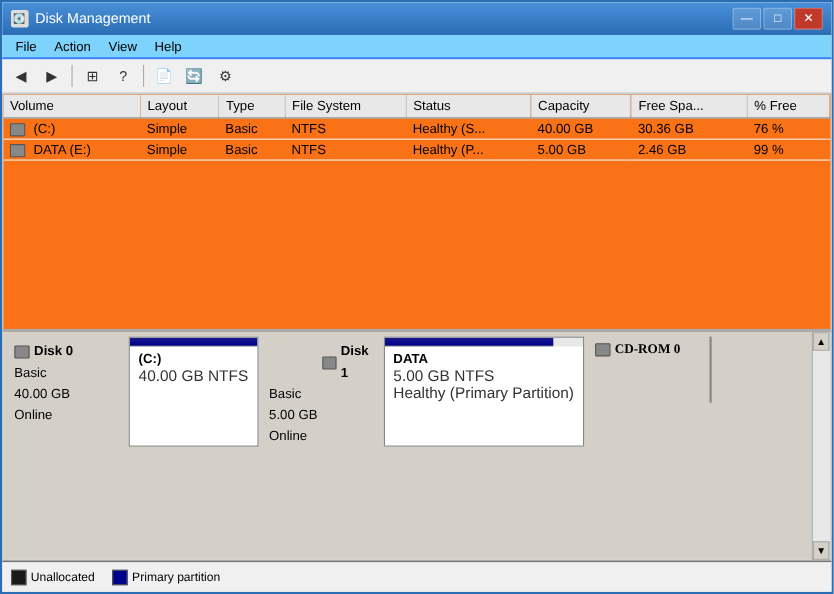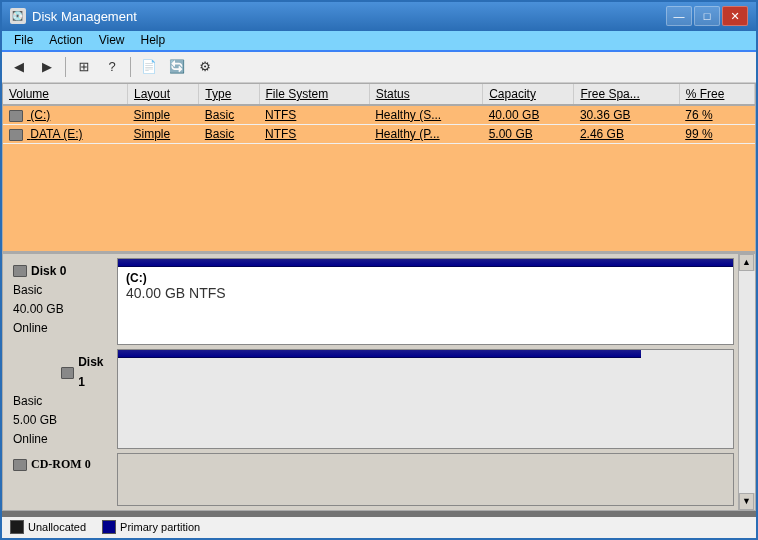--- a/index.html
+++ b/index.html
@@ -105,25 +105,24 @@
       display: flex;
       flex-direction: column;
       height: calc(540px - 30px - 22px - 32px - 28px);
       background: white;
       border: 1px solid #aaa;
       margin: 0;
     }
 
     
     .top-pane {
-      height: 170px;
+      height: 216px;
       overflow: hidden;
       border-bottom: 3px solid #aaa;
-      background: #fdba74;
-      text-decoration: underline;
+      background: #f97316;
     }
 
     table {
       width: 100%;
       border-collapse: collapse;
       font-size: 12px;
     }
     .table-header {
       background: #e8e8e8;
       position: sticky;
@@ -177,21 +176,21 @@
       padding: 4px 8px;
       background: white;
     }
     .disk-partition-name { font-weight: bold; font-size: 12px; }
     .disk-partition-info { font-size: 14px; color: #333; }
 
     
     .status-bar {
       height: 28px;
       background: #f0f0f0;
-      border-top: 6px solid #737373;
+      border-top: 1px solid #737373;
       display: flex;
       align-items: center;
       padding: 0 8px;
       gap: 16px;
       font-size: 11px;
     }
     .legend-item {
       display: flex;
       align-items: center;
       gap: 4px;
@@ -309,21 +308,21 @@
             <td>Healthy (P...</td>
             <td>5.00 GB</td>
             <td>2.46 GB</td>
             <td>99 %</td>
           </tr>
         </tbody>
       </table>
     </div>
 
     <div style="flex:1; display:flex; flex-direction:row; background:#d4d0c8; overflow:hidden;">
-      <div style="flex:1; overflow-y:auto; padding:4px; display:flex; flex-direction:column; gap:4px;">
+      <div style="flex:1; overflow-y:auto; padding:4px; display:flex; flex-direction:row; gap:4px;">
 
         <div class="disk-row">
           <div class="disk-label">
             <div style="display:flex;align-items:center;gap:4px;">
               <span style="display:inline-block;width:14px;height:12px;background:#888;border:1px solid #555;border-radius:1px;"></span>
               <span class="disk-label-name">Disk 0</span>
             </div>
             <div>Basic</div>
             <div>40.00 GB</div>
             <div>Online</div>
@@ -342,20 +341,25 @@
             <div style="display:flex;align-items:center;gap:4px;margin-left:48px;">
               <span style="display:inline-block;width:14px;height:12px;background:#888;border:1px solid #555;border-radius:1px;"></span>
               <span class="disk-label-name">Disk 1</span>
             </div>
             <div>Basic</div>
             <div>5.00 GB</div>
             <div>Online</div>
           </div>
           <div class="disk-partitions">
             <div class="disk-partition-header" style="width:85%;"></div>
+            <div class="disk-partition-body">
+              <div class="disk-partition-name">DATA</div>
+              <div class="disk-partition-info">5.00 GB NTFS</div>
+              <div class="disk-partition-info">Healthy (Primary Partition)</div>
+            </div>
           </div>
         </div>
 
         <div class="cd-row">
           <div class="cd-label">
             <div style="display:flex;align-items:center;gap:4px;font-family:Liberation Serif, serif;">
               <span style="display:inline-block;width:14px;height:12px;background:#888;border:1px solid #555;border-radius:1px;"></span>
               <span>CD-ROM 0</span>
             </div>
           </div>

